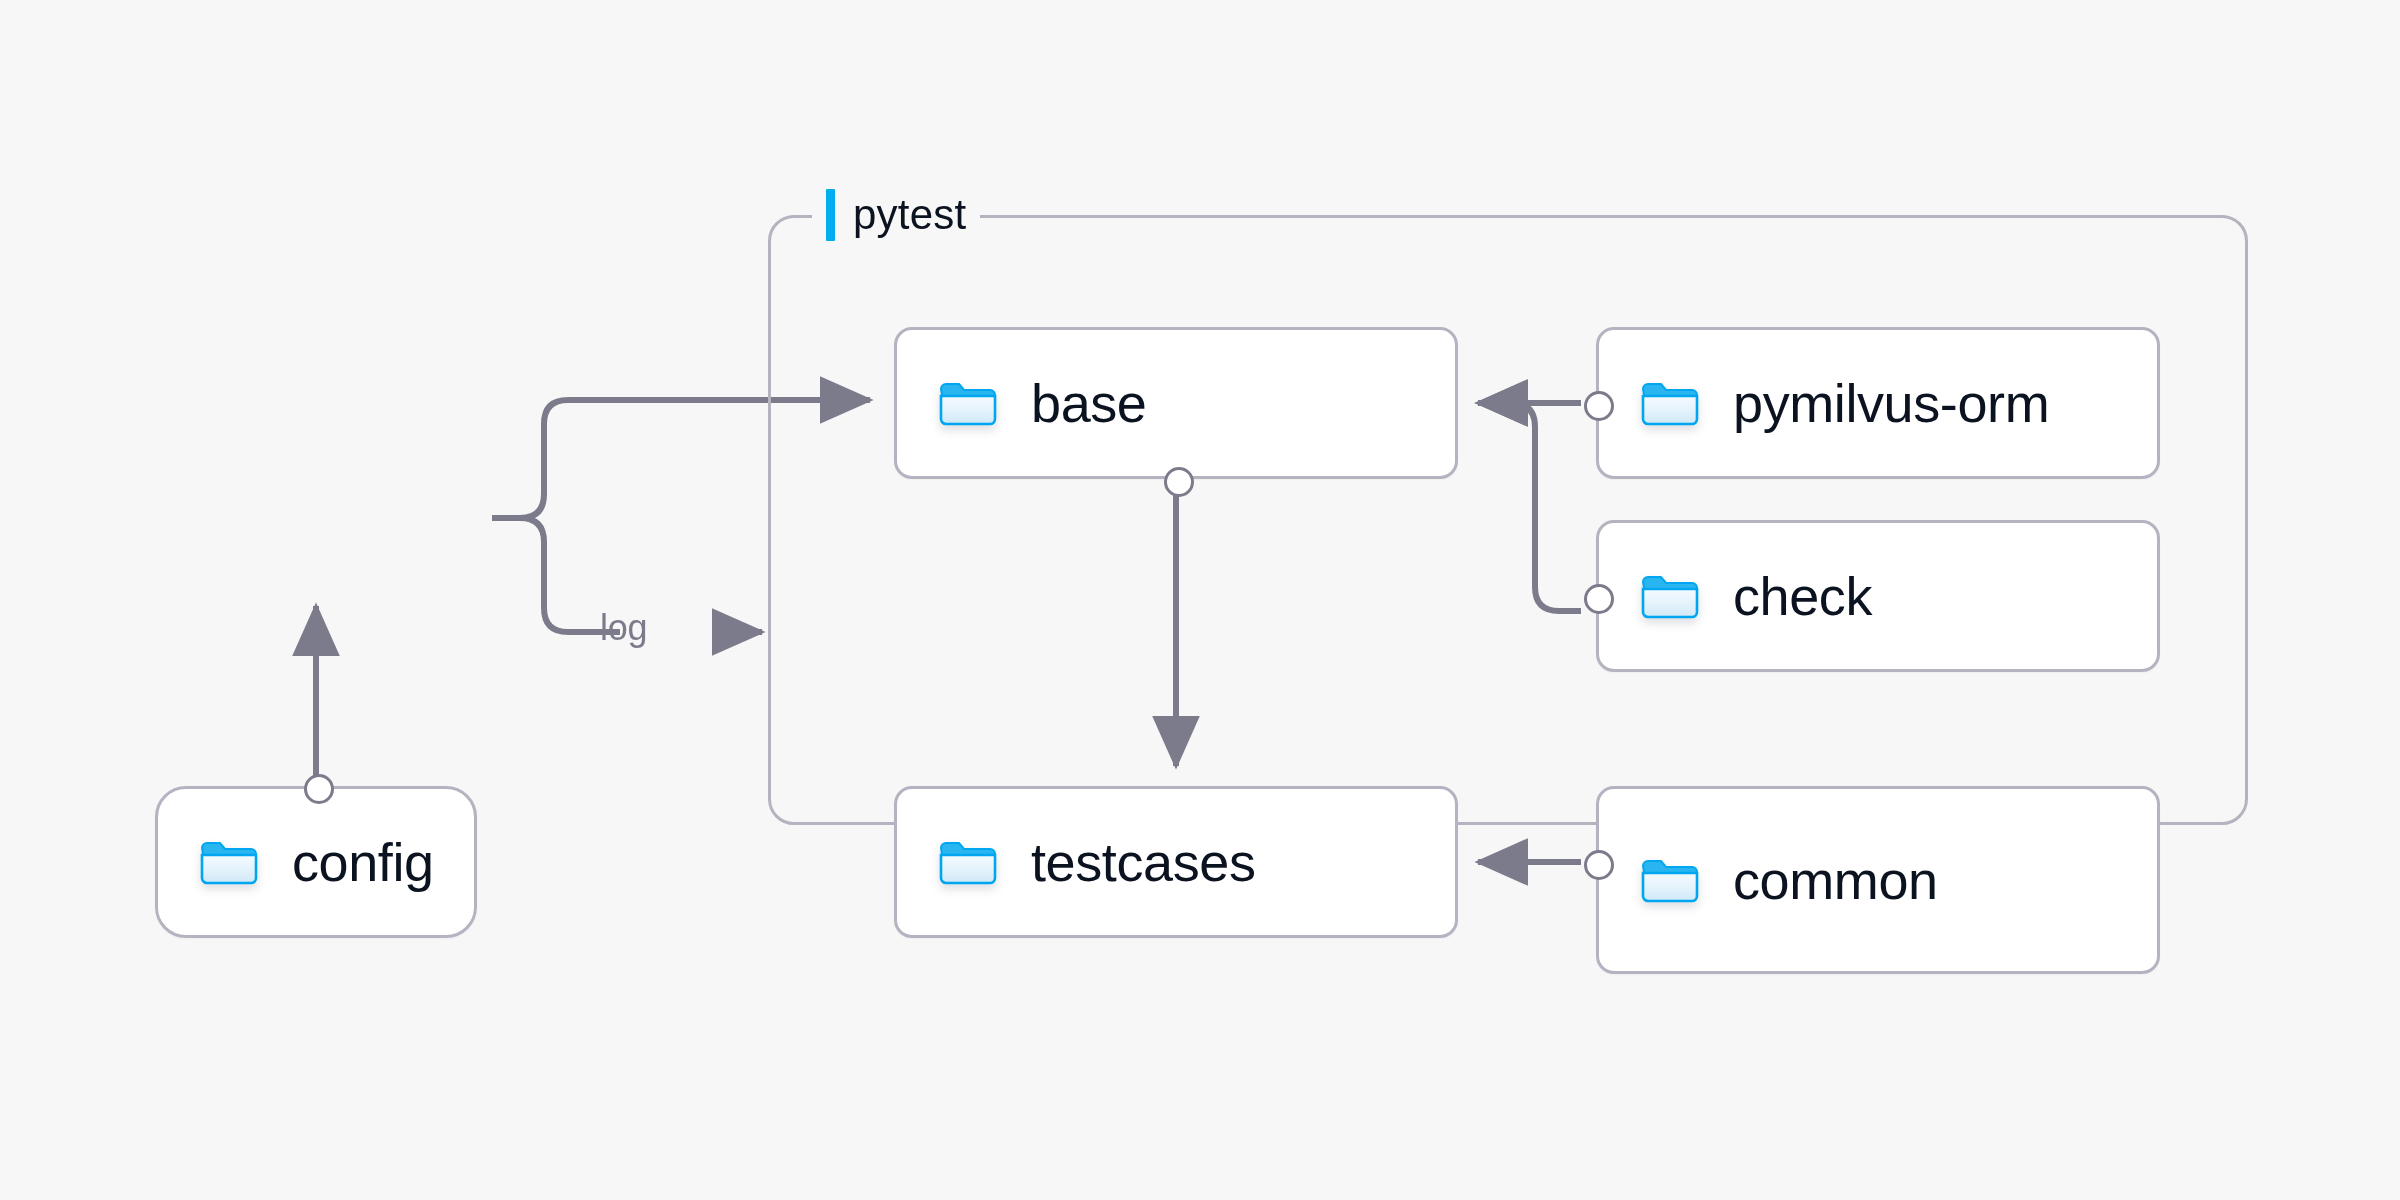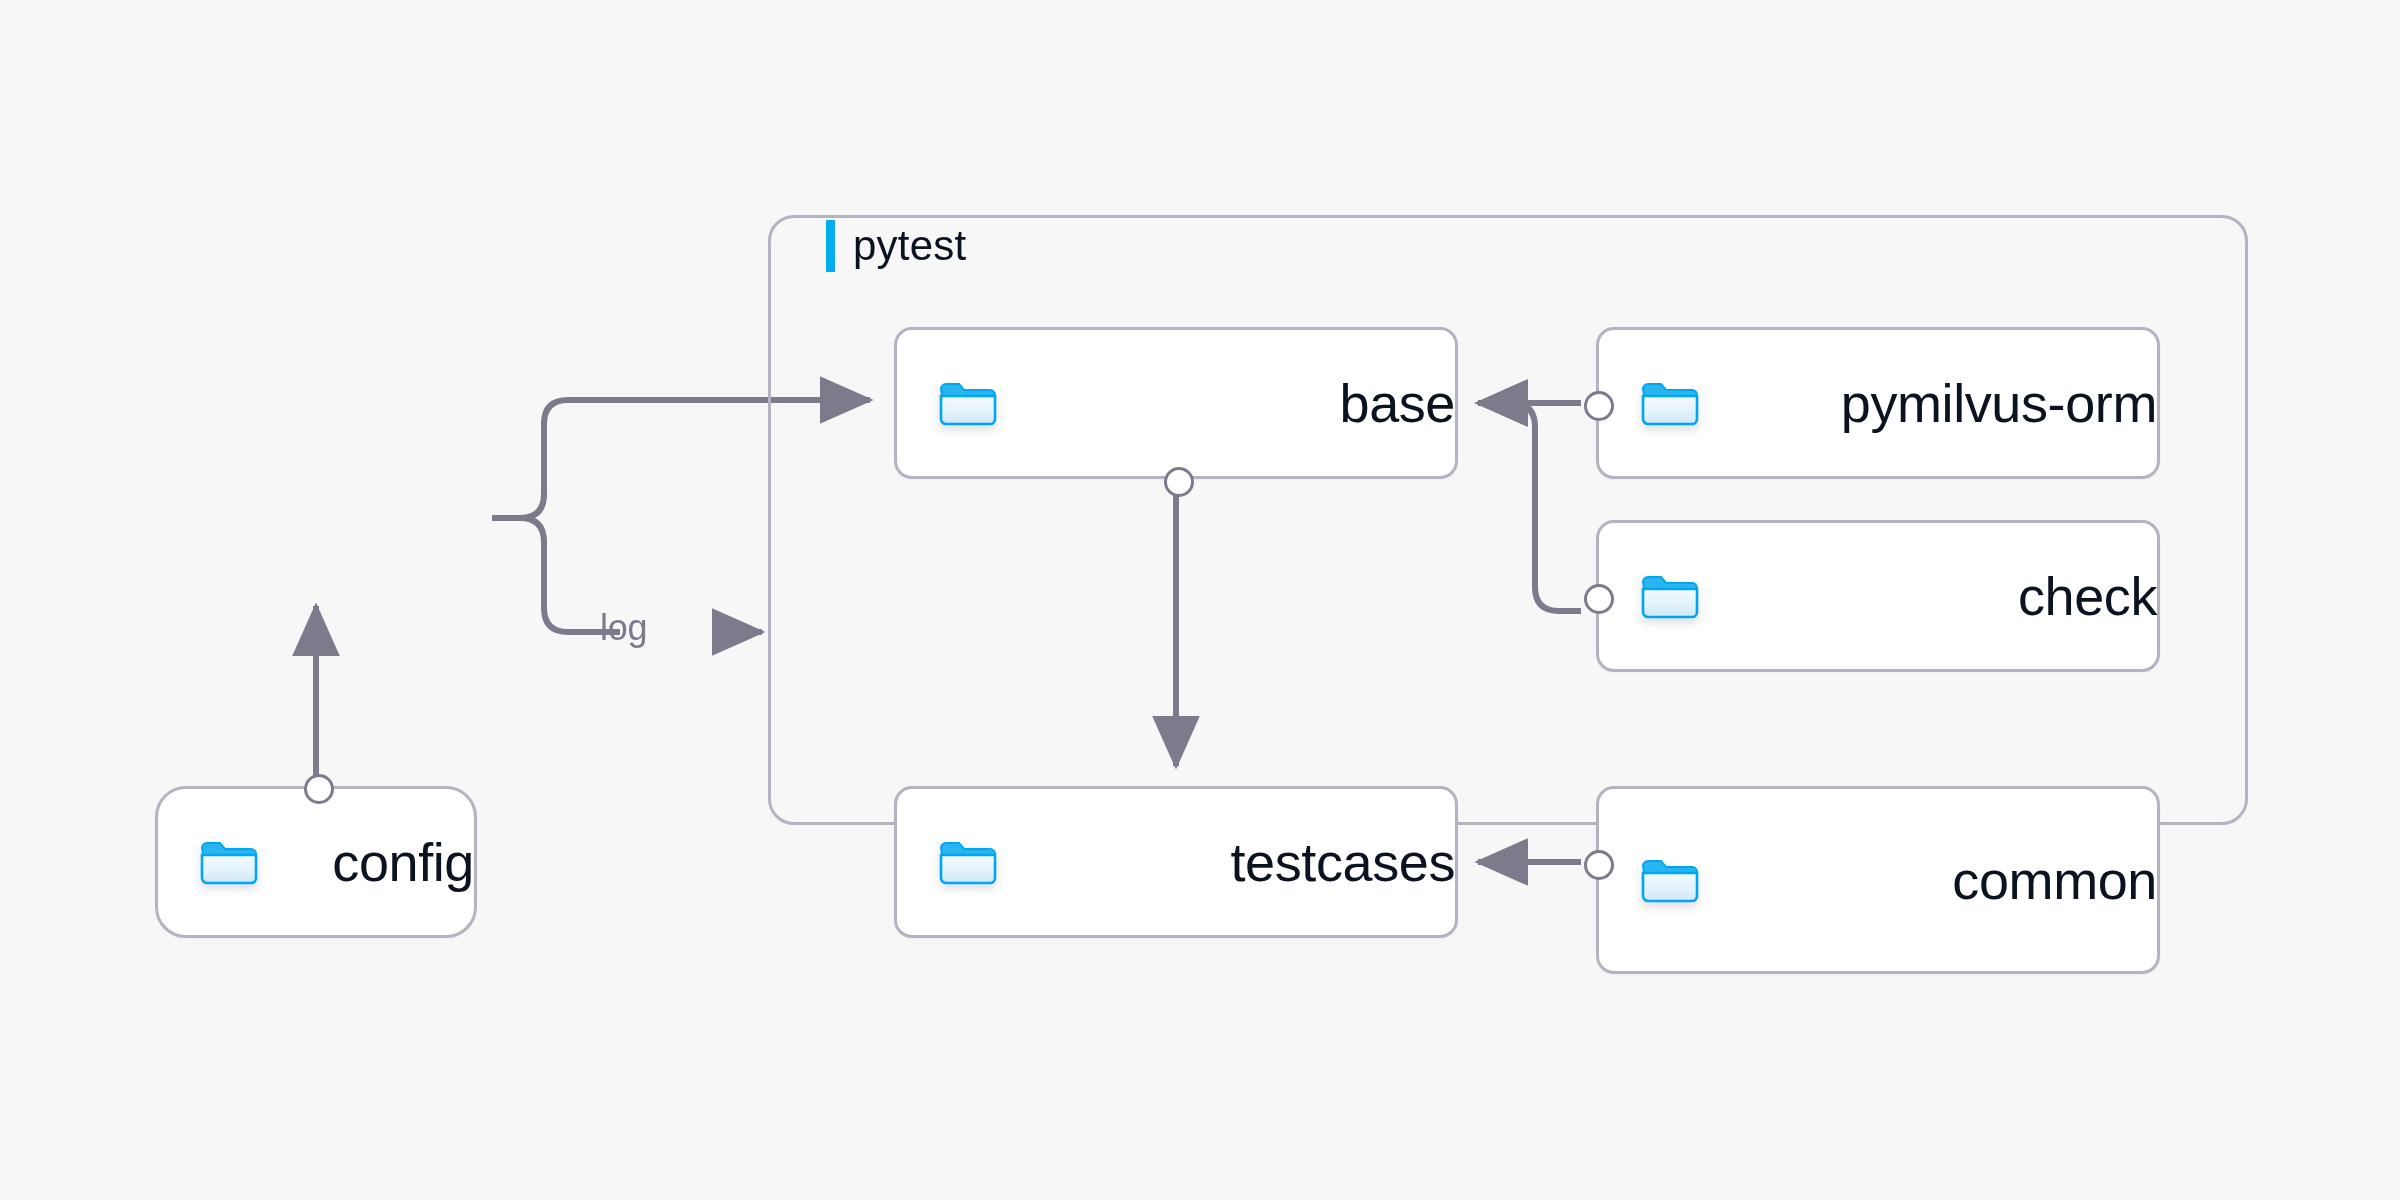--- a/index.html
+++ b/index.html
@@ -37,21 +37,20 @@
     background: transparent;
   }
   .group-label-wrap {
     position: absolute;
     display: flex;
     align-items: center;
     gap: 18px;
     background: #f7f7f7;
     padding: 0 14px;
     height: 56px;
-    margin-top: 31px;
   }
   .group-bar {
     width: 9px;
     height: 52px;
     background: #00aeef;
     border-radius: 1px;
     flex: 0 0 auto;
   }
   .group-label-text {
     font-size: 42px;
@@ -64,23 +63,22 @@
   
   .node {
     position: absolute;
     box-sizing: border-box;
     background: #ffffff;
     border: 3px solid #b6b3c1;
     border-radius: 18px;
     display: flex;
     align-items: center;
     padding-left: 42px;
-    gap: 48px;
+    gap: 34px;
     box-shadow: 0 1px 2px rgba(16,22,40,0.04);
-    justify-content: space-between;
   }
   .node-label {
     font-size: 54px;
     color: #0b1220;
     line-height: 1;
     white-space: nowrap;
     letter-spacing: -0.4px;
   }
 
   

